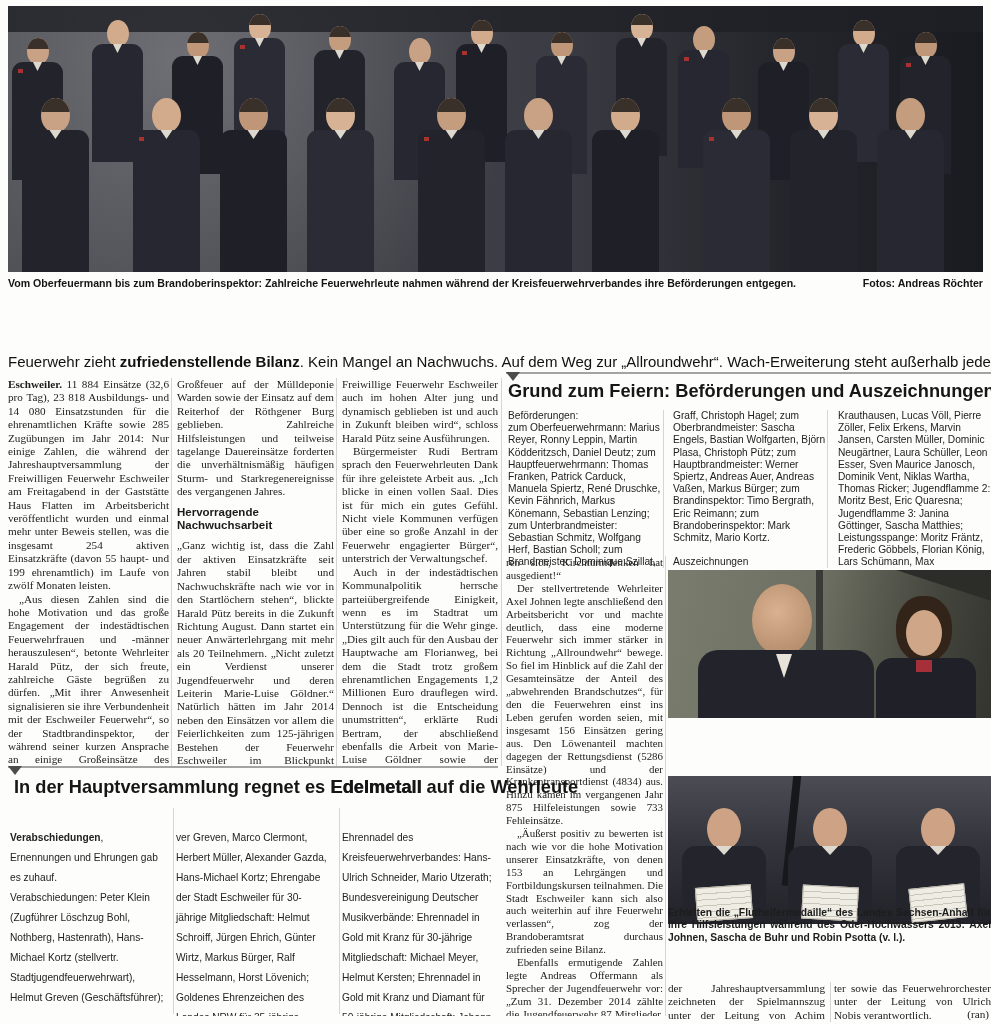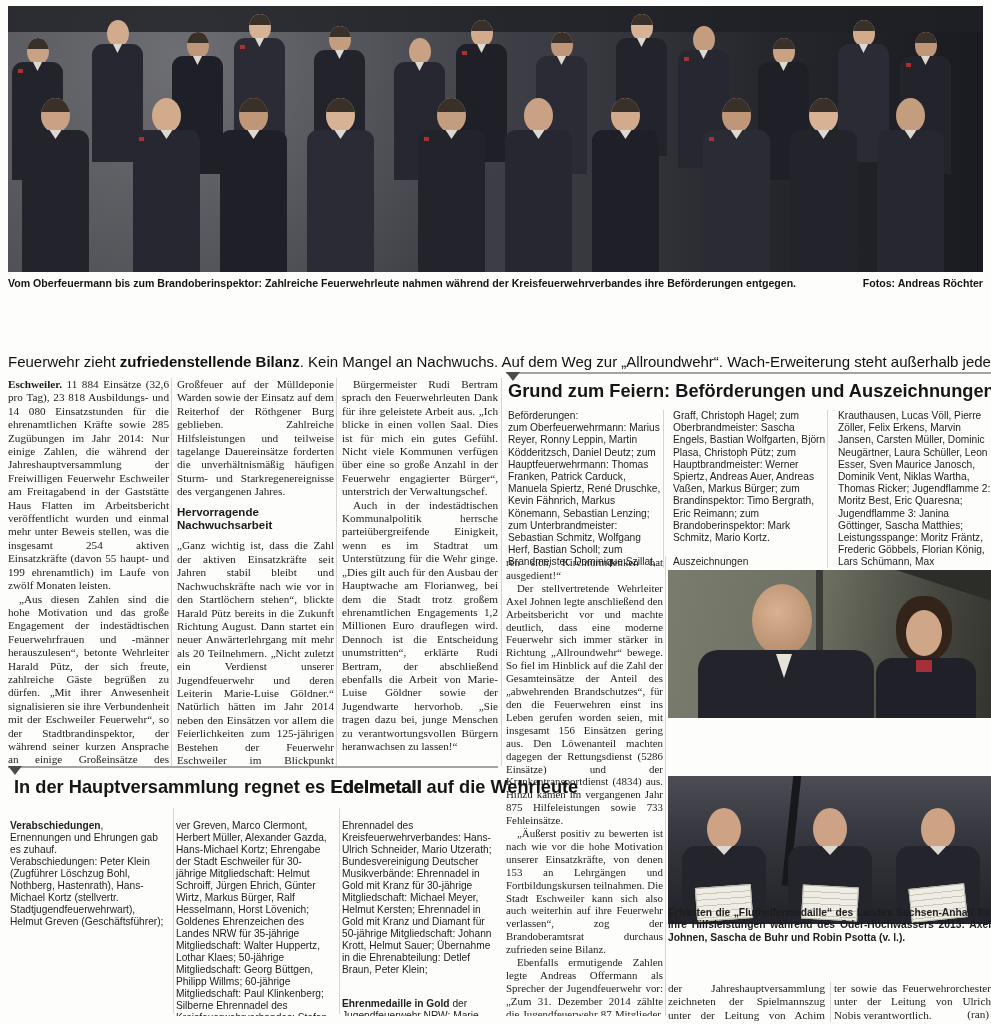--- a/index.html
+++ b/index.html
@@ -60,21 +60,21 @@
     border-right:7px solid transparent; border-top:9px solid #4c4c4c; }
   .box-title { position:absolute; font-family:"Liberation Sans", sans-serif; font-weight:bold;
     font-size:19px; color:#161616; white-space:nowrap; }
   .box-title .cond { display:inline-block; transform:scaleX(.96); transform-origin:0 50%; }
   .heavy { text-shadow:.5px 0 0 currentColor; }
   .box-cols { position:absolute; display:flex; gap:12px; overflow:hidden;
     font-family:"Liberation Sans", sans-serif; color:#222; }
   .box-cols .bc { white-space:pre-line; }
   .promo-cols { left:508px; top:410px; width:483px; height:160px; font-size:10.2px; line-height:12.2px; }
   .promo-cols .bc { width:153px; flex:0 0 auto; }
-  .honor-cols { left:10px; top:808px; width:488px; height:208px; font-size:10.2px; line-height:12px; }
+  .honor-cols { left:10px; top:808px; width:488px; height:208px; font-size:10.2px; line-height:20px; }
   .honor-cols .bc { width:154px; flex:0 0 auto; }
   .honor-cols p { margin:0; white-space:pre-line; }
   .honor-cols p + p { margin-top:10px; }
   
   .photo-sub { position:absolute; left:668px; width:323px; height:148px; overflow:hidden; }
   .photo1 { top:570px; background:linear-gradient(100deg,#7a7d6e 0%,#6c6f61 45%,#45463e 78%,#33342e 100%); }
   .p1-beam { position:absolute; right:-20px; top:-30px; width:200px; height:34px; background:#2c2c29; transform:rotate(18deg); }
   .p1-pole { position:absolute; left:148px; top:0; width:7px; height:148px; background:#3a3a36; }
   .p1-man-head { position:absolute; left:84px; top:14px; width:60px; height:72px; border-radius:50%;
     background:radial-gradient(circle at 42% 38%, #dab292, #b78f6e 75%); }
@@ -266,20 +266,21 @@
   <div class="art-col col1">
     <p><span class="lead">Eschweiler.</span><span> 11 884 Einsätze (32,6 pro Tag), 23 818 Ausbildungs- und 14 080 Einsatzstunden für die ehrenamtlichen Kräfte sowie 285 Zugübungen im Jahr 2014: Nur einige Zahlen, die während der Jahreshauptversammlung der Freiwilligen Feuerwehr Eschweiler am Freitagabend in der Gaststätte Haus Flatten im Arbeitsbericht veröffentlicht wurden und einmal mehr unter Beweis stellen, was die insgesamt 254 aktiven Einsatzkräfte (davon 55 haupt- und 199 ehrenamtlich) im Laufe von zwölf Monaten leisten.</span></p>
     <p class="ind">„Aus diesen Zahlen sind die hohe Motivation und das große Engagement der indestädtischen Feuerwehrfrauen und -männer herauszulesen“, betonte Wehrleiter Harald Pütz, der sich freute, zahlreiche Gäste begrüßen zu dürfen. „Mit ihrer Anwesenheit signalisieren sie ihre Verbundenheit mit der Eschweiler Feuerwehr“, so der Stadtbrandinspektor, der während seiner kurzen Ansprache an einige Großeinsätze des zurückliegenden Jahres erinnerte. So an einen Wohnungsbrand in einem Mehrfamilienhaus auf der Mittelstraße im Mai, bei dem eine Mutter und deren fünf Kinder „auch Dank eines Schutzengels“ rechtzeitig die Wohnung verlassen konnten. Ebenfalls im Gedächtnis sind das</p>
   </div>
   <div class="art-col col2">
     <p>Großfeuer auf der Mülldeponie Warden sowie der Einsatz auf dem Reiterhof der Röthgener Burg geblieben. Zahlreiche Hilfsleistungen und teilweise tagelange Dauereinsätze forderten die unverhältnismäßig häufigen Sturm- und Starkregenereignisse des vergangenen Jahres.</p>
     <p class="art-sub">Hervorragende Nachwuchsarbeit</p>
     <p>„Ganz wichtig ist, dass die Zahl der aktiven Einsatzkräfte seit Jahren stabil bleibt und Nachwuchskräfte nach wie vor in den Startlöchern stehen“, blickte Harald Pütz bereits in die Zukunft Richtung August. Dann startet ein neuer Anwärterlehrgang mit mehr als 20 Teilnehmern. „Nicht zuletzt ein Verdienst unserer Jugendfeuerwehr und deren Leiterin Marie-Luise Göldner.“ Natürlich hätten im Jahr 2014 neben den Einsätzen vor allem die Feierlichkeiten zum 125-jährigen Bestehen der Feuerwehr Eschweiler im Blickpunkt gestanden. „Während des Festakts in der Festhalle Dürwiß, des ‚Tags der offenen Tür‘ in und an der Hauptwache am Florianweg sowie beim Leistungsnachweis der Feuerwehren und der Abnahme der Leistungsspange für Jugendfeuerwehrmänner und -frauen konnte unter Beweis gestellt werden, dass die</p>
   </div>
   <div class="art-col col3">
+    <p>Freiwillige Feuerwehr Eschweiler auch im hohen Alter jung und dynamisch geblieben ist und auch in Zukunft bleiben wird“, schloss Harald Pütz seine Ausführungen.</p>
     <p class="ind">Bürgermeister Rudi Bertram sprach den Feuerwehrleuten Dank für ihre geleistete Arbeit aus. „Ich blicke in einen vollen Saal. Dies ist für mich ein gutes Gefühl. Nicht viele Kommunen verfügen über eine so große Anzahl in der Feuerwehr engagierter Bürger“, unterstrich der Verwaltungschef.</p>
     <p class="ind">Auch in der indestädtischen Kommunalpolitik herrsche parteiübergreifende Einigkeit, wenn es im Stadtrat um Unterstützung für die Wehr ginge. „Dies gilt auch für den Ausbau der Hauptwache am Florianweg, bei dem die Stadt trotz großem ehrenamtlichen Engagements 1,2 Millionen Euro drauflegen wird. Dennoch ist die Entscheidung unumstritten“, erklärte Rudi Bertram, der abschließend ebenfalls die Arbeit von Marie-Luise Göldner sowie der Jugendwarte hervorhob. „Sie tragen dazu bei, junge Menschen zu verantwortungsvollen Bürgern heranwachsen zu lassen!“</p>
 
   </div>
   <div class="art-col col4">
     <p>ren sich, Kirchturmdenken hat ausgedient!“</p>
     <p class="ind">Der stellvertretende Wehrleiter Axel Johnen legte anschließend den Arbeitsbericht vor und machte deutlich, dass eine moderne Feuerwehr sich immer stärker in Richtung „Allroundwehr“ bewege. So fiel im Hinblick auf die Zahl der Gesamteinsätze der Anteil des „abwehrenden Brandschutzes“, für den die Feuerwehren einst ins Leben gerufen worden seien, mit insgesamt 156 Einsätzen gering aus. Den Löwenanteil machten dagegen der Rettungsdienst (5286 Einsätze) und der Krankentransportdienst (4834) aus. Hinzu kamen im vergangenen Jahr 875 Hilfeleistungen sowie 733 Fehleinsätze.</p>
     <p class="ind">„Äußerst positiv zu bewerten ist nach wie vor die hohe Motivation unserer Einsatzkräfte, von denen 153 an Lehrgängen und Fortbildungskursen teilnahmen. Die Stadt Eschweiler kann sich also auch weiterhin auf ihre Feuerwehr verlassen“, zog der Brandoberamtsrat durchaus zufrieden seine Bilanz.</p>
     <p class="ind">Ebenfalls ermutigende Zahlen legte Andreas Offermann als Sprecher der Jugendfeuerwehr vor: „Zum 31. Dezember 2014 zählte die Jugendfeuerwehr 87 Mitglieder. Im zurückliegenden Jahr konnten 13 neue Mitglieder, zwölf Jungen und ein Mädchen, in unseren Reihen begrüßt werden. Darüber hinaus wurden zwei junge Feuerwehrmänner in den aktiven Dienst übernommen.“</p>
 

